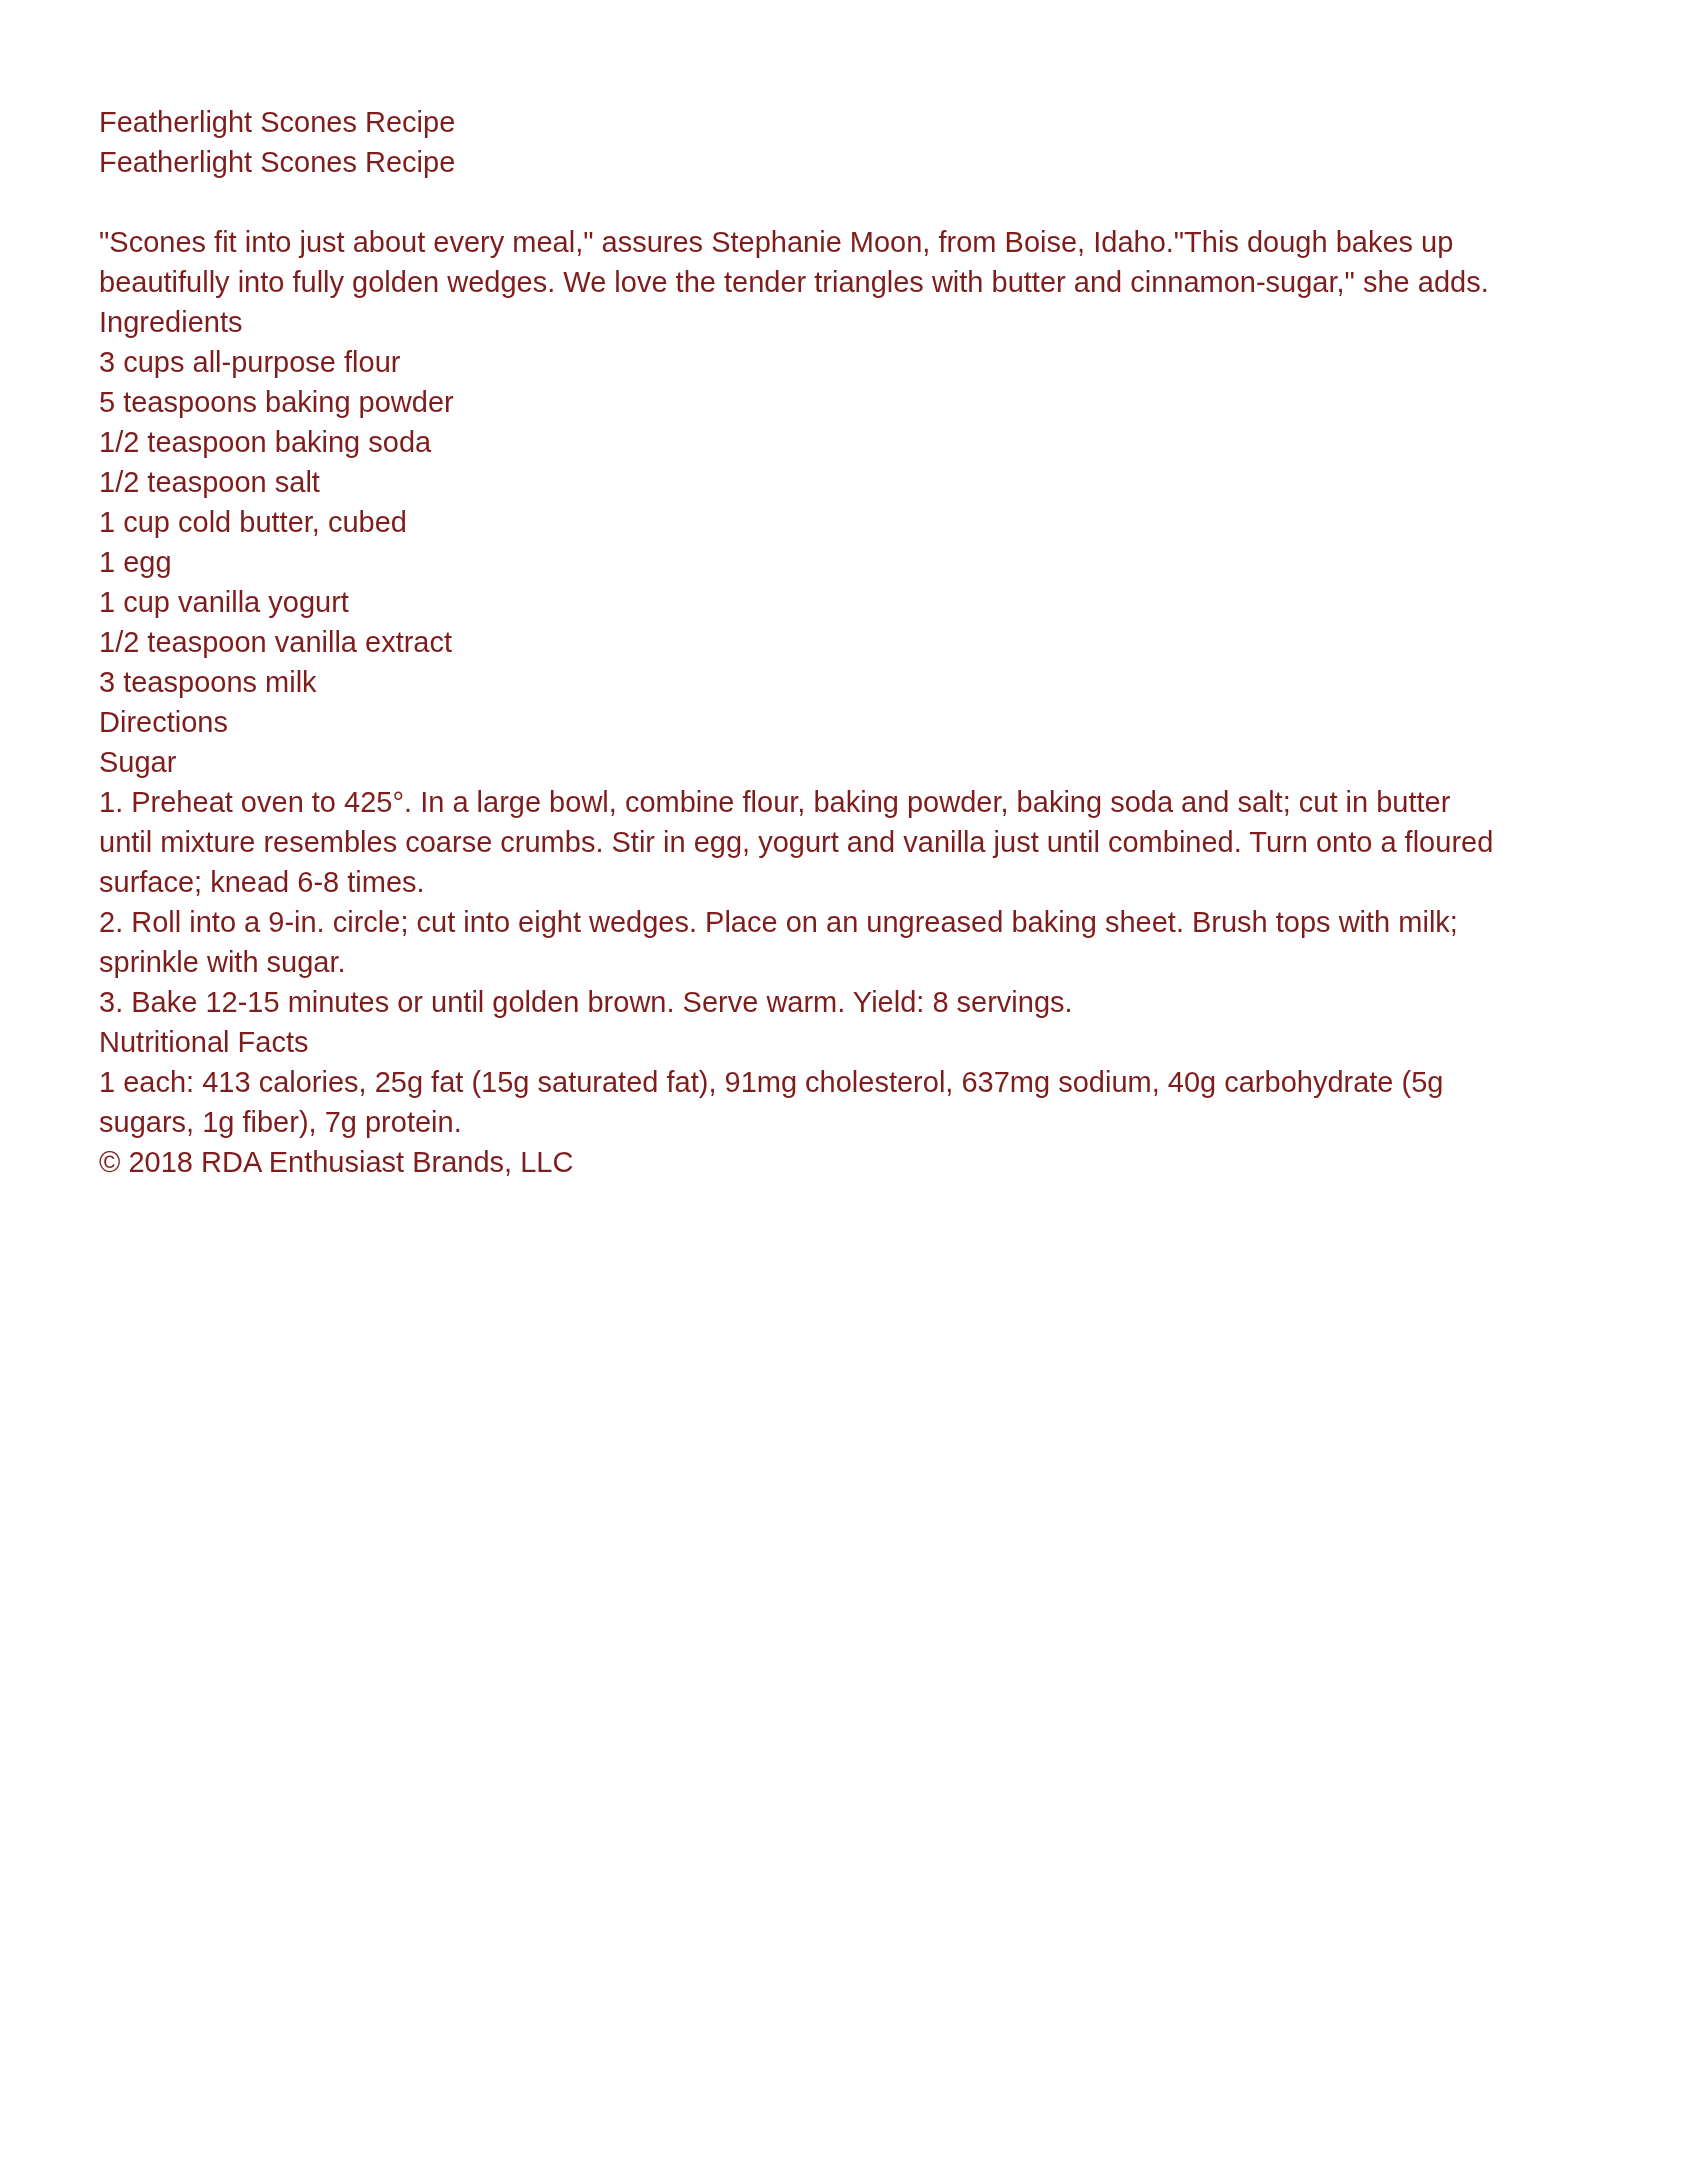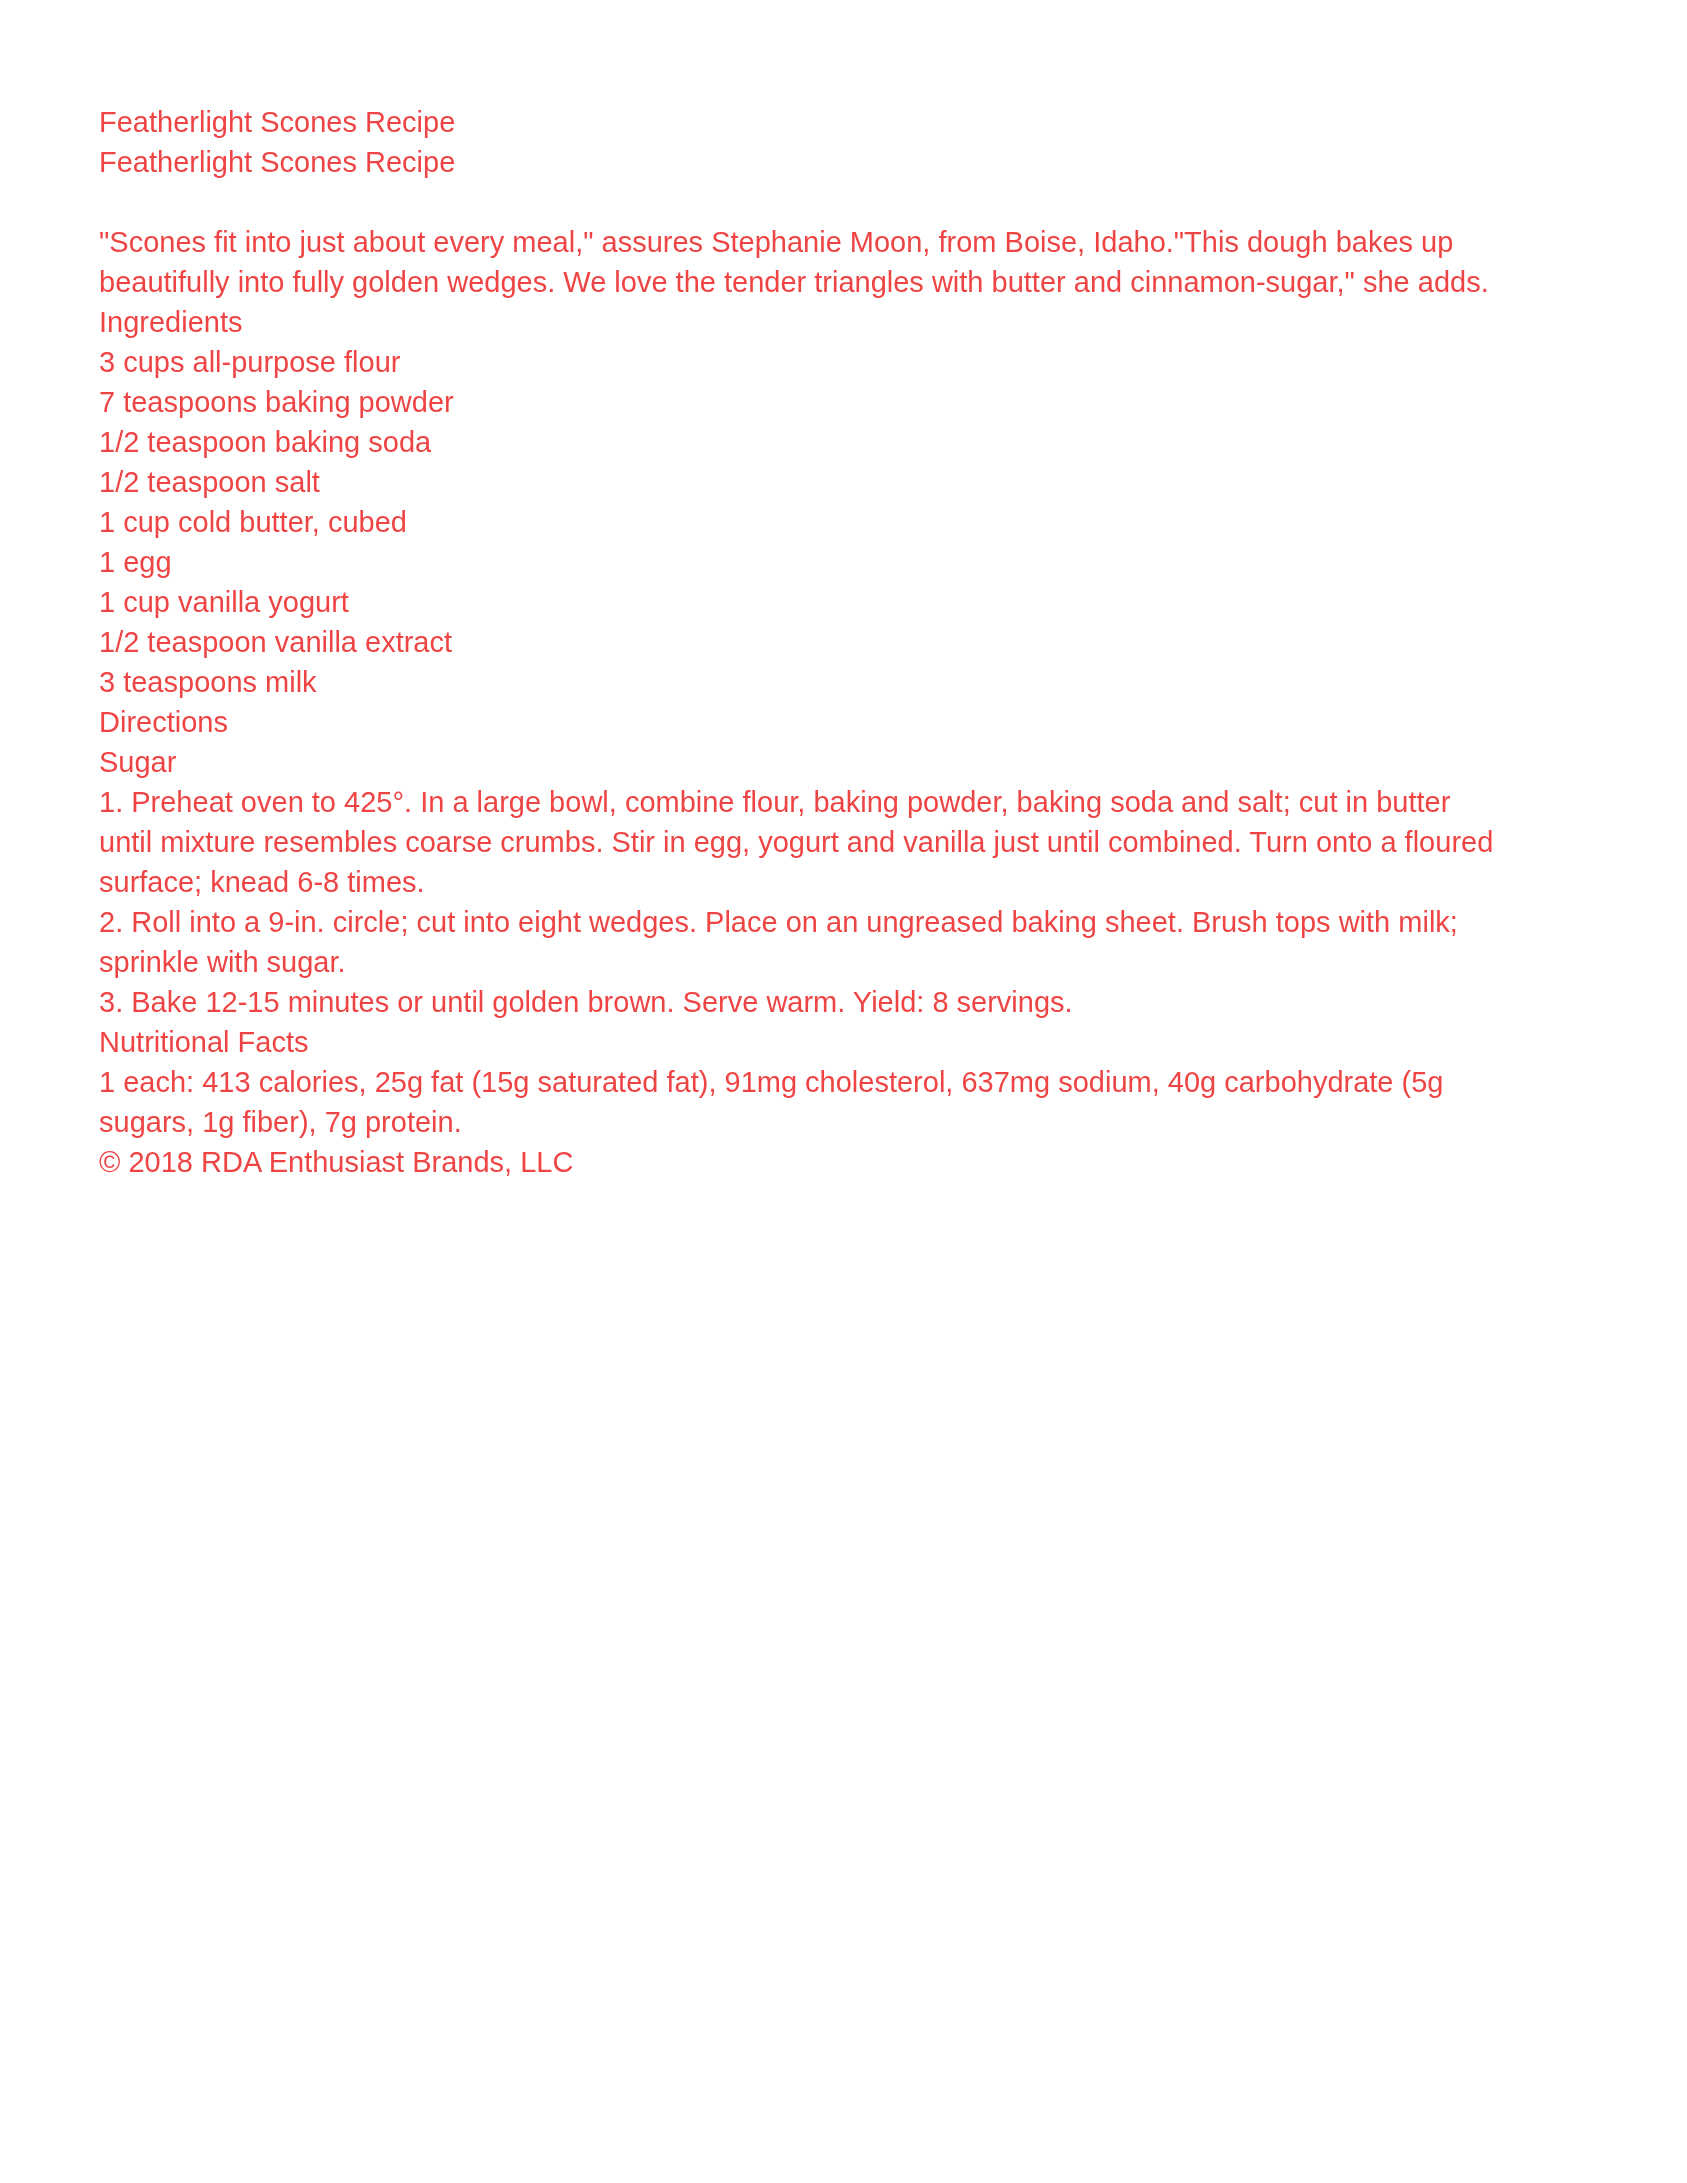--- a/index.html
+++ b/index.html
@@ -13,21 +13,21 @@
     height: 2183px;
     background: #ffffff;
     overflow: hidden;
     font-family: "Liberation Sans", sans-serif;
   }
   .doc-text {
     position: absolute;
     left: 99px;
     top: 102px;
     width: 1502px;
-    color: #ef4444;
+    color: #7f1d1d;
     font-size: 29px;
     line-height: 40px;
     font-weight: 400;
     letter-spacing: 0px;
   }
   .line {
     white-space: pre;
     min-height: 40px;
   }
 </style>
@@ -40,21 +40,21 @@
     <div class="line">Featherlight Scones Recipe</div>
     <div class="line">Featherlight Scones Recipe</div>
 
     <div class="line"></div>
 
     <div class="line">"Scones fit into just about every meal," assures Stephanie Moon, from Boise, Idaho."This dough bakes up</div>
     <div class="line">beautifully into fully golden wedges. We love the tender triangles with butter and cinnamon-sugar," she adds.</div>
 
     <div class="line">Ingredients</div>
     <div class="line">3 cups all-purpose flour</div>
-    <div class="line">7 teaspoons baking powder</div>
+    <div class="line">5 teaspoons baking powder</div>
     <div class="line">1/2 teaspoon baking soda</div>
     <div class="line">1/2 teaspoon salt</div>
     <div class="line">1 cup cold butter, cubed</div>
     <div class="line">1 egg</div>
     <div class="line">1 cup vanilla yogurt</div>
     <div class="line">1/2 teaspoon vanilla extract</div>
     <div class="line">3 teaspoons milk</div>
     <div class="line">Directions</div>
 
     <div class="line">Sugar</div>

